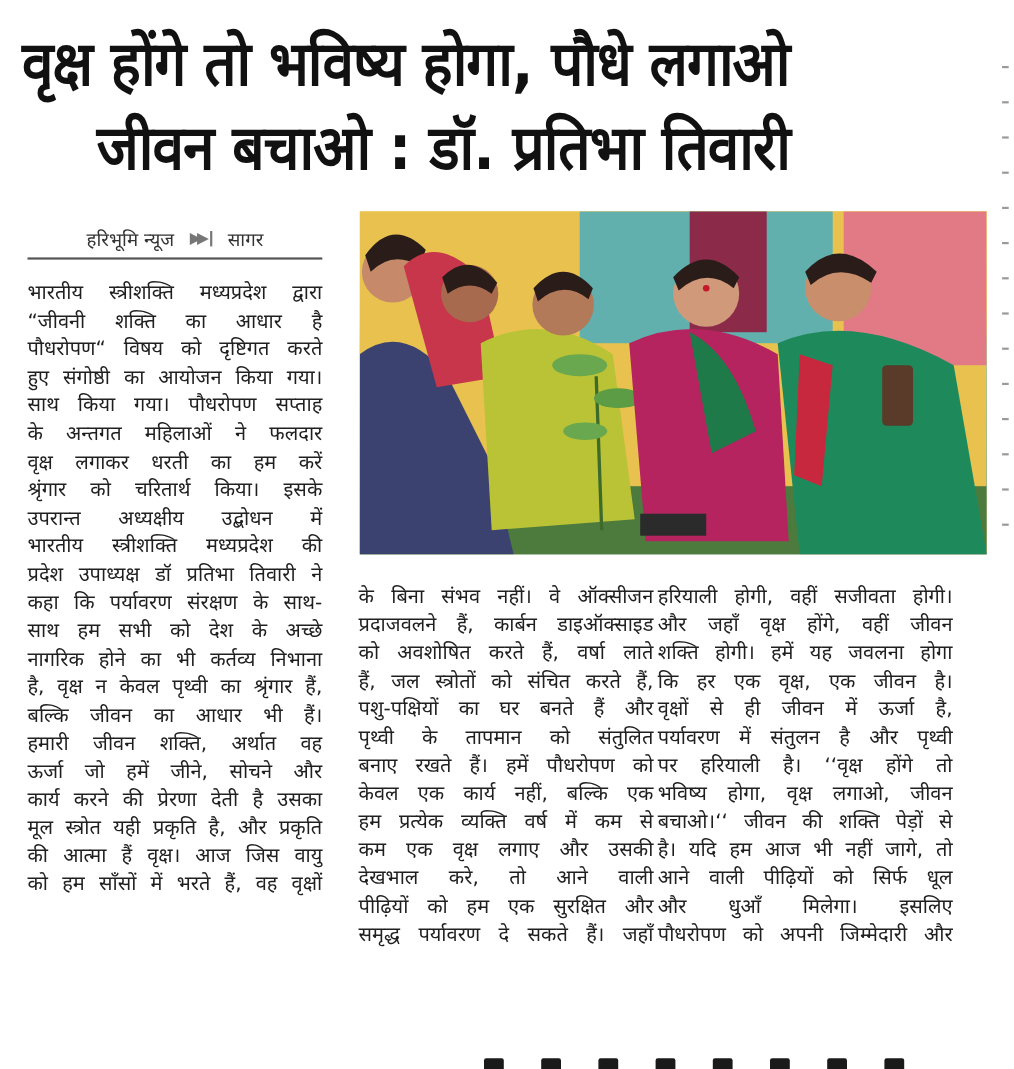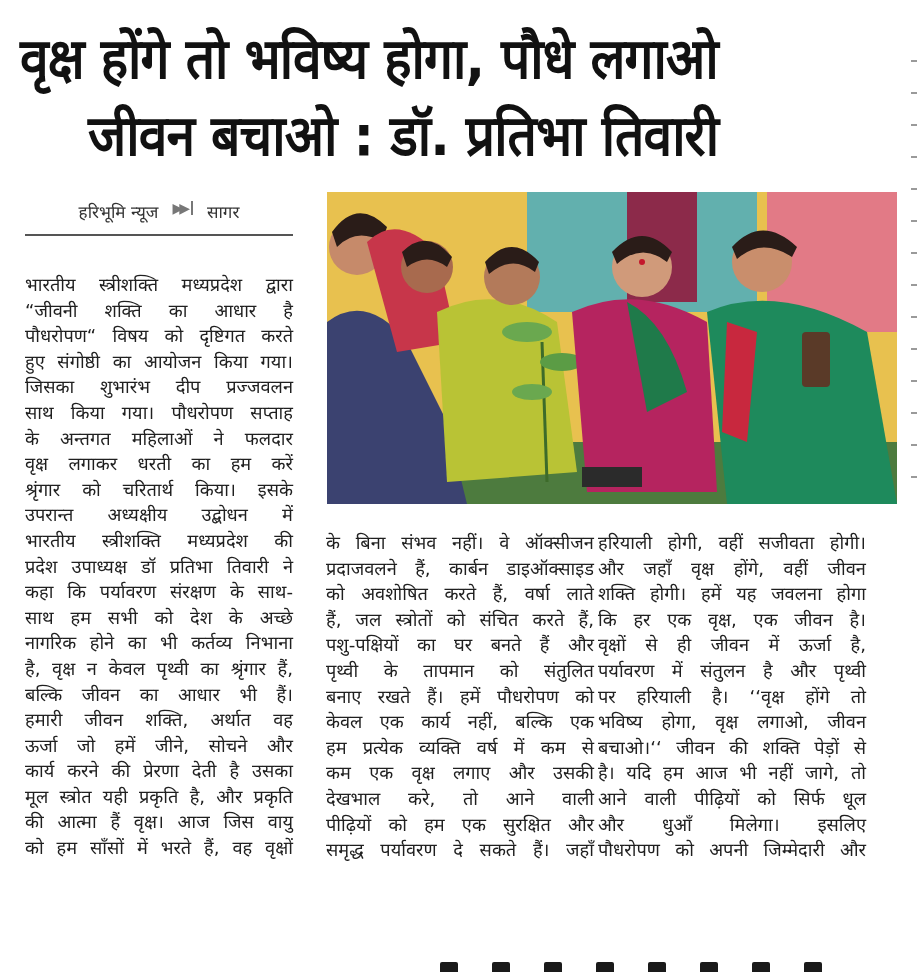--- a/index.html
+++ b/index.html
@@ -1,28 +1,28 @@
 <!DOCTYPE html>
 <html><head>
 <meta charset="utf-8">
 <style>
   html, body { margin: 0; padding: 0; background: #ffffff; }
   body { width: 922px; height: 972px; position: relative; overflow: hidden; font-family: "DejaVu Sans", sans-serif; color: #1c1c1c; }
   .headline { position: absolute; left: 0; top: 8px; width: 922px; text-align: center; font-family: "DejaVu Sans", sans-serif; font-weight: bold; color: #111; letter-spacing: -1px; }
   .headline .line1 { position: absolute; left: 20px; top: 18px; width: 880px; font-size: 56px; line-height: 66px; transform: scaleX(0.92); transform-origin: left center; text-align: left; white-space: nowrap; }
   .headline .line2 { position: absolute; left: 88px; top: 95px; width: 760px; font-size: 56px; line-height: 66px; transform: scaleX(0.92); transform-origin: left center; text-align: left; white-space: nowrap; }
 
-  .byline { position: absolute; left: 25px; top: 200px; width: 268px; height: 34px; border-bottom: 2px solid #555; display: flex; align-items: flex-start; justify-content: center; gap: 14px; font-size: 17px; color: #333; }
+  .byline { position: absolute; left: 25px; top: 200px; width: 268px; height: 34px; border-bottom: 2px solid #555; display: flex; align-items: center; justify-content: center; gap: 14px; font-size: 17px; color: #333; }
   .byline .arrow { display: inline-flex; align-items: center; color: #777; font-size: 14px; letter-spacing: -4px; }
   .byline .arrow .bar { display: inline-block; width: 2px; height: 14px; background: #777; margin-left: 5px; }
 
   .col { position: absolute; font-size: 18.2px; line-height: 25.6px; text-align: justify; text-align-last: justify; color: #1f1f1f; }
   .col p { margin: 0; white-space: nowrap; display: flex; justify-content: space-between; }
   .col p.last { justify-content: flex-start; gap: 6px; }
-  .col1 { left: 25px; top: 272px; width: 268px; }
+  .col1 { left: 25px; top: 254px; width: 268px; }
   .col2 { left: 326px; top: 530px; width: 268px; }
   .col3 { left: 598px; top: 530px; width: 268px; }
 
   .photo { position: absolute; left: 327px; top: 192px; width: 570px; height: 312px; overflow: hidden; background: linear-gradient(180deg, #f3d36b 0%, #e9c04a 30%, #6db0a7 40%, #5aa09a 55%, #3f7a55 100%); }
   .photo svg { display: block; }
 
   .side-strip { position: absolute; left: 907px; top: 40px; width: 15px; height: 920px; }
   .side-strip .tick { position: absolute; left: 4px; width: 6px; height: 2px; background: #9a9a9a; }
 
   .bottom-strip { position: absolute; left: 440px; top: 962px; width: 470px; height: 10px; display: flex; gap: 34px; }
@@ -63,26 +63,20 @@
       <span>दृष्टिगत</span>
       <span>करते</span>
     </p>
   <p>
       <span>हुए</span>
       <span>संगोष्ठी</span>
       <span>का</span>
       <span>आयोजन</span>
       <span>किया</span>
       <span>गया।</span>
-    </p>
-  <p>
-      <span>जिसका</span>
-      <span>शुभारंभ</span>
-      <span>दीप</span>
-      <span>प्रज्जवलन</span>
     </p>
   <p>
       <span>साथ</span>
       <span>किया</span>
       <span>गया।</span>
       <span>पौधरोपण</span>
       <span>सप्ताह</span>
     </p>
   <p>
       <span>के</span>

